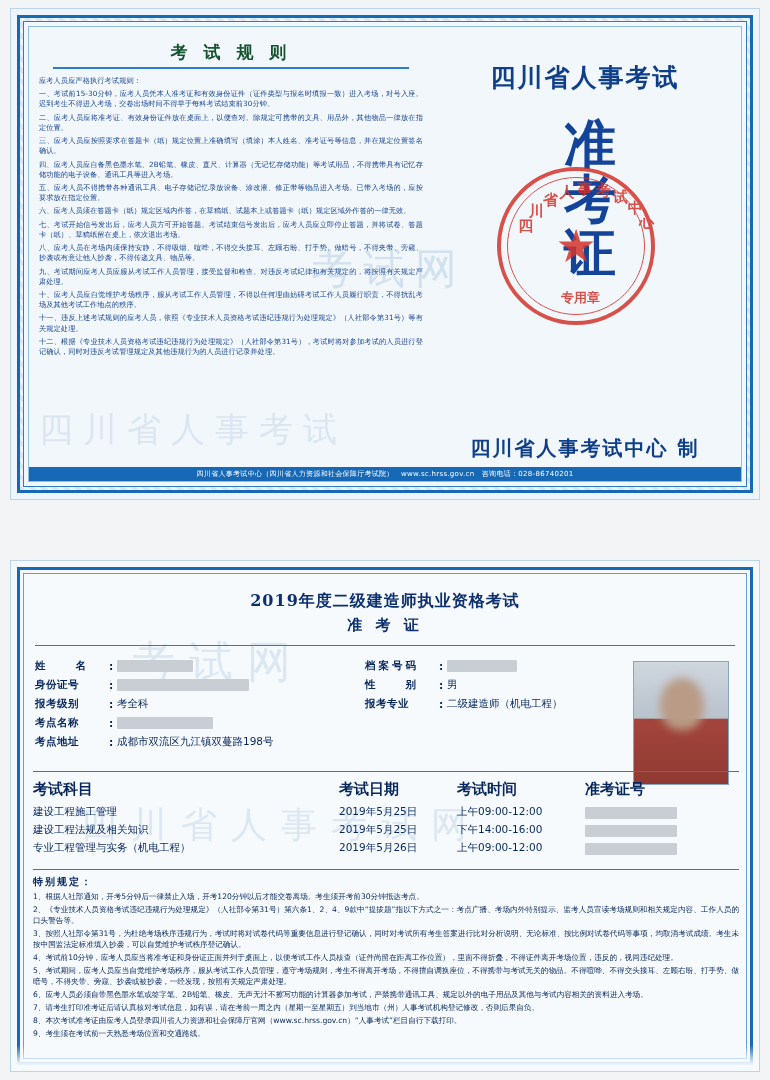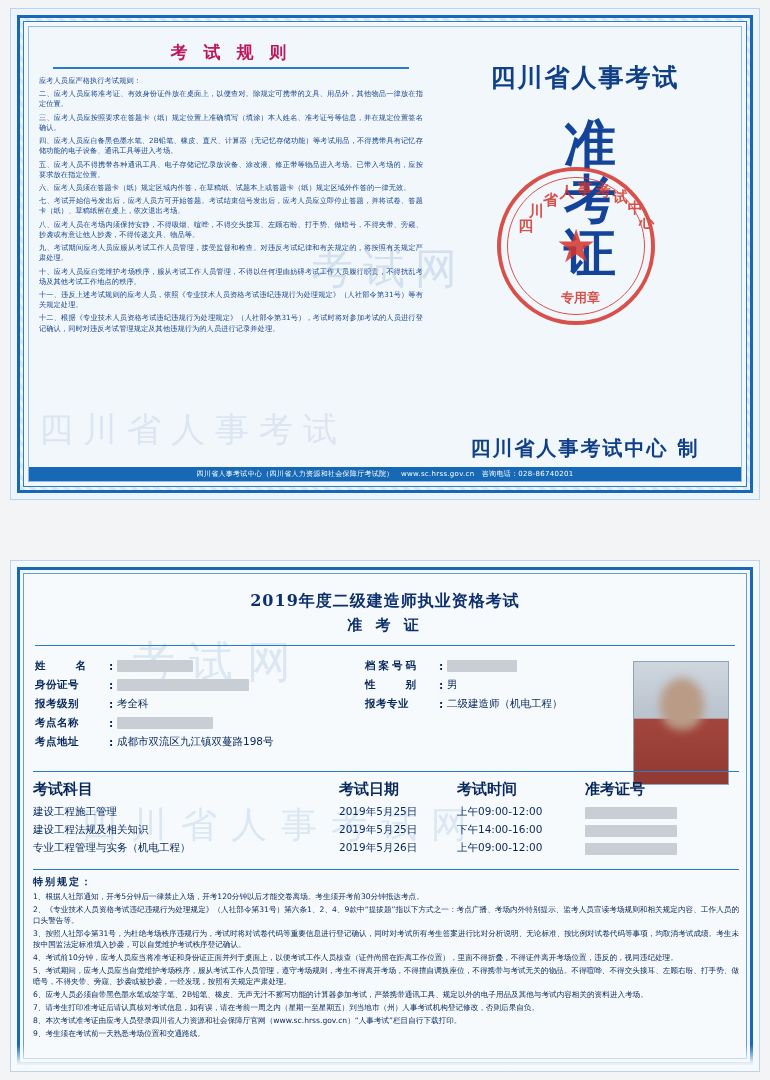--- a/index.html
+++ b/index.html
@@ -64,21 +64,21 @@
   .wm.w2 { left: 28px;  top: 398px; font-size: 34px; color: rgba(150,180,212,0.25); }
 
   .rules-col {
     position: absolute;
     left: 24px; top: 24px;
     width: 392px; height: 440px;
     padding: 2px 4px 0 4px;
   }
   .rules-title {
     text-align: center;
-    color: #be185d;
+    color: #14532d;
     font-size: 17px;
     font-weight: bold;
     letter-spacing: 5px;
     font-family: "DejaVu Serif", "Liberation Serif", serif;
     padding-bottom: 3px;
     border-bottom: 2px solid #2a7cc7;
     margin: 6px 14px 7px 14px;
   }
   .rules-body p {
     margin: 0 0 3px 0;
@@ -352,20 +352,21 @@
     <div class="corner bl"></div>
     <div class="corner br"></div>
 
     <div class="wm w1">考试网</div>
     <div class="wm w2">四川省人事考试</div>
 
     <div class="rules-col">
       <div class="rules-title">考 试 规 则</div>
       <div class="rules-body">
         <p>应考人员应严格执行考试规则：</p>
+        <p>一、考试前15-30分钟，应考人员凭本人准考证和有效身份证件（证件类型与报名时填报一致）进入考场，对号入座。迟到考生不得进入考场，交卷出场时间不得早于每科考试结束前30分钟。</p>
         <p>二、应考人员应将准考证、有效身份证件放在桌面上，以便查对。除规定可携带的文具、用品外，其他物品一律放在指定位置。</p>
         <p>三、应考人员应按照要求在答题卡（纸）规定位置上准确填写（填涂）本人姓名、准考证号等信息，并在规定位置签名确认。</p>
         <p>四、应考人员应自备黑色墨水笔、2B铅笔、橡皮、直尺、计算器（无记忆存储功能）等考试用品，不得携带具有记忆存储功能的电子设备、通讯工具等进入考场。</p>
         <p>五、应考人员不得携带各种通讯工具、电子存储记忆录放设备、涂改液、修正带等物品进入考场。已带入考场的，应按要求放在指定位置。</p>
         <p>六、应考人员须在答题卡（纸）规定区域内作答，在草稿纸、试题本上或答题卡（纸）规定区域外作答的一律无效。</p>
         <p>七、考试开始信号发出后，应考人员方可开始答题。考试结束信号发出后，应考人员应立即停止答题，并将试卷、答题卡（纸）、草稿纸留在桌上，依次退出考场。</p>
         <p>八、应考人员在考场内须保持安静，不得吸烟、喧哗，不得交头接耳、左顾右盼、打手势、做暗号，不得夹带、旁窥、抄袭或有意让他人抄袭，不得传递文具、物品等。</p>
         <p>九、考试期间应考人员应服从考试工作人员管理，接受监督和检查。对违反考试纪律和有关规定的，将按照有关规定严肃处理。</p>
         <p>十、应考人员应自觉维护考场秩序，服从考试工作人员管理，不得以任何理由妨碍考试工作人员履行职责，不得扰乱考场及其他考试工作地点的秩序。</p>
         <p>十一、违反上述考试规则的应考人员，依照《专业技术人员资格考试违纪违规行为处理规定》（人社部令第31号）等有关规定处理。</p>

